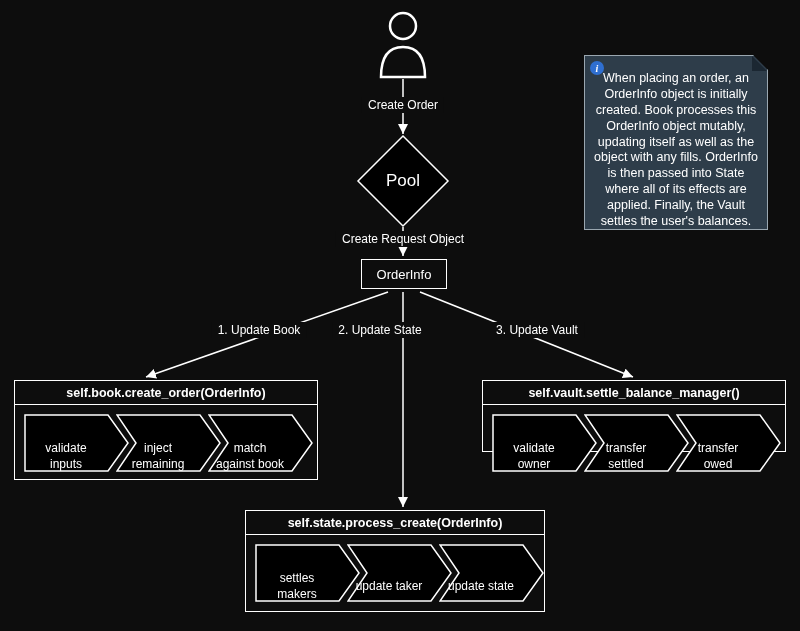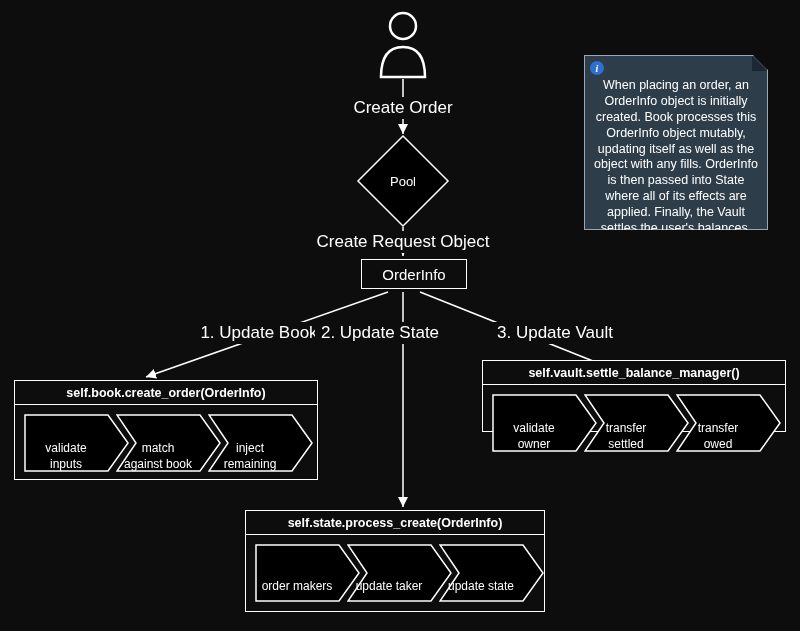--- a/index.html
+++ b/index.html
@@ -7,33 +7,33 @@
     position:relative; width:800px; height:631px;
     background:#0d0d0d; color:#ffffff;
     font-family:"Liberation Sans", sans-serif;
     overflow:hidden;
   }
   .edges { position:absolute; left:0; top:0; }
 
   .lbl {
     position:absolute; transform:translateX(-50%);
     background:#0d0d0d; padding:1px 6px;
-    font-size:17px; white-space:nowrap; z-index:3;
+    font-size:12px; white-space:nowrap; z-index:3;
   }
   .actor-svg { position:absolute; left:375px; top:10px; z-index:2; }
   .diamond-svg { position:absolute; left:356px; top:134px; z-index:2; }
   .diamond-lbl {
     position:absolute; left:403px; top:181px; transform:translate(-50%,-50%);
-    font-size:13px; z-index:3;
+    font-size:17px; z-index:3;
   }
   .orderinfo {
-    position:absolute; left:361px; top:259px; width:106px; height:30px;
+    position:absolute; left:361px; top:259px; width:86px; height:30px;
     border:1.5px solid #fff; background:#0d0d0d; box-sizing:border-box;
     display:flex; align-items:center; justify-content:center;
-    font-size:15px; z-index:3;
+    font-size:13px; z-index:3;
   }
 
   .fbox {
     position:absolute; border:1.5px solid #fff; background:#0d0d0d;
     box-sizing:border-box; z-index:3;
   }
   .fbox-title {
     font-weight:bold; font-size:12.5px; text-align:center;
     padding:5px 4px 4px 4px; border-bottom:1.5px solid #fff;
   }
@@ -57,21 +57,21 @@
     position:absolute; top:0; right:0; width:15px; height:15px;
     background:#1b2732; clip-path:polygon(0 0, 100% 100%, 0 100%);
   }
   .note-icon {
     position:absolute; top:5px; left:5px; width:14px; height:14px;
     border-radius:50%; background:#2f6fd0; color:#fff;
     font:italic bold 10px "Liberation Serif", serif;
     display:flex; align-items:center; justify-content:center;
   }
   .note-text {
-    position:absolute; left:6px; right:6px; top:22px;
+    position:absolute; left:6px; right:6px; top:15px;
     font-size:12.5px; line-height:1.27; text-align:center;
   }
 </style>
 </head>
 <body>
 
 <div class="canvas">
 
   <svg class="edges" width="800" height="631" viewBox="0 0 800 631">
     <defs>
@@ -97,53 +97,53 @@
     <polygon points="47,2 92,47 47,92 2,47" fill="#000000" stroke="#ffffff" stroke-width="1.5"></polygon>
   </svg>
   <div class="diamond-lbl">Pool</div>
 
   <div class="lbl" style="left:403px; top:231px">Create Request Object</div>
 
   <div class="orderinfo">OrderInfo</div>
 
   <div class="lbl" style="left:259px; top:322px">1. Update Book</div>
   <div class="lbl" style="left:380px; top:322px">2. Update State</div>
-  <div class="lbl" style="left:555px; top:322px">3. Update Vault</div>
+  <div class="lbl" style="left:537px; top:322px">3. Update Vault</div>
 
   <div class="note">
     <div class="note-fold"></div>
     <div class="note-icon">i</div>
     <div class="note-text">When placing an order, an OrderInfo object is initially created. Book processes this OrderInfo object mutably, updating itself as well as the object with any fills. OrderInfo is then passed into State where all of its effects are applied. Finally, the Vault settles the user's balances.</div>
   </div>
 
   <div class="fbox" style="left:14px; top:380px; width:304px; height:100px">
     <div class="fbox-title">self.book.create_order(OrderInfo)</div>
     <div class="steps">
       <div class="chev">
         <svg width="105" height="58" viewBox="0 0 105 58">
           <polygon points="1,1 84,1 104,29 84,57 1,57" fill="#000000" stroke="#ffffff" stroke-width="1.5"></polygon>
         </svg>
         <div class="chev-text">validate inputs</div>
       </div>
       <div class="chev">
         <svg width="105" height="58" viewBox="0 0 105 58">
           <polygon points="1,1 84,1 104,29 84,57 1,57 20,29" fill="#000000" stroke="#ffffff" stroke-width="1.5"></polygon>
         </svg>
-        <div class="chev-text">match against book</div>
+        <div class="chev-text">inject remaining</div>
       </div>
       <div class="chev">
         <svg width="105" height="58" viewBox="0 0 105 58">
           <polygon points="1,1 84,1 104,29 84,57 1,57 20,29" fill="#000000" stroke="#ffffff" stroke-width="1.5"></polygon>
         </svg>
-        <div class="chev-text">inject remaining</div>
+        <div class="chev-text">match against book</div>
       </div>
     </div>
   </div>
 
-  <div class="fbox" style="left:482px; top:360px; width:304px; height:72px">
+  <div class="fbox" style="left:482px; top:380px; width:304px; height:72px">
     <div class="fbox-title">self.vault.settle_balance_manager()</div>
     <div class="steps">
       <div class="chev">
         <svg width="105" height="58" viewBox="0 0 105 58">
           <polygon points="1,1 84,1 104,29 84,57 1,57" fill="#000000" stroke="#ffffff" stroke-width="1.5"></polygon>
         </svg>
         <div class="chev-text">validate owner</div>
       </div>
       <div class="chev">
         <svg width="105" height="58" viewBox="0 0 105 58">
@@ -160,21 +160,21 @@
     </div>
   </div>
 
   <div class="fbox" style="left:245px; top:510px; width:300px; height:102px">
     <div class="fbox-title">self.state.process_create(OrderInfo)</div>
     <div class="steps">
       <div class="chev">
         <svg width="105" height="58" viewBox="0 0 105 58">
           <polygon points="1,1 84,1 104,29 84,57 1,57" fill="#000000" stroke="#ffffff" stroke-width="1.5"></polygon>
         </svg>
-        <div class="chev-text">order makers</div>
+        <div class="chev-text">settles makers</div>
       </div>
       <div class="chev">
         <svg width="105" height="58" viewBox="0 0 105 58">
           <polygon points="1,1 84,1 104,29 84,57 1,57 20,29" fill="#000000" stroke="#ffffff" stroke-width="1.5"></polygon>
         </svg>
         <div class="chev-text">update taker</div>
       </div>
       <div class="chev">
         <svg width="105" height="58" viewBox="0 0 105 58">
           <polygon points="1,1 84,1 104,29 84,57 1,57 20,29" fill="#000000" stroke="#ffffff" stroke-width="1.5"></polygon>

